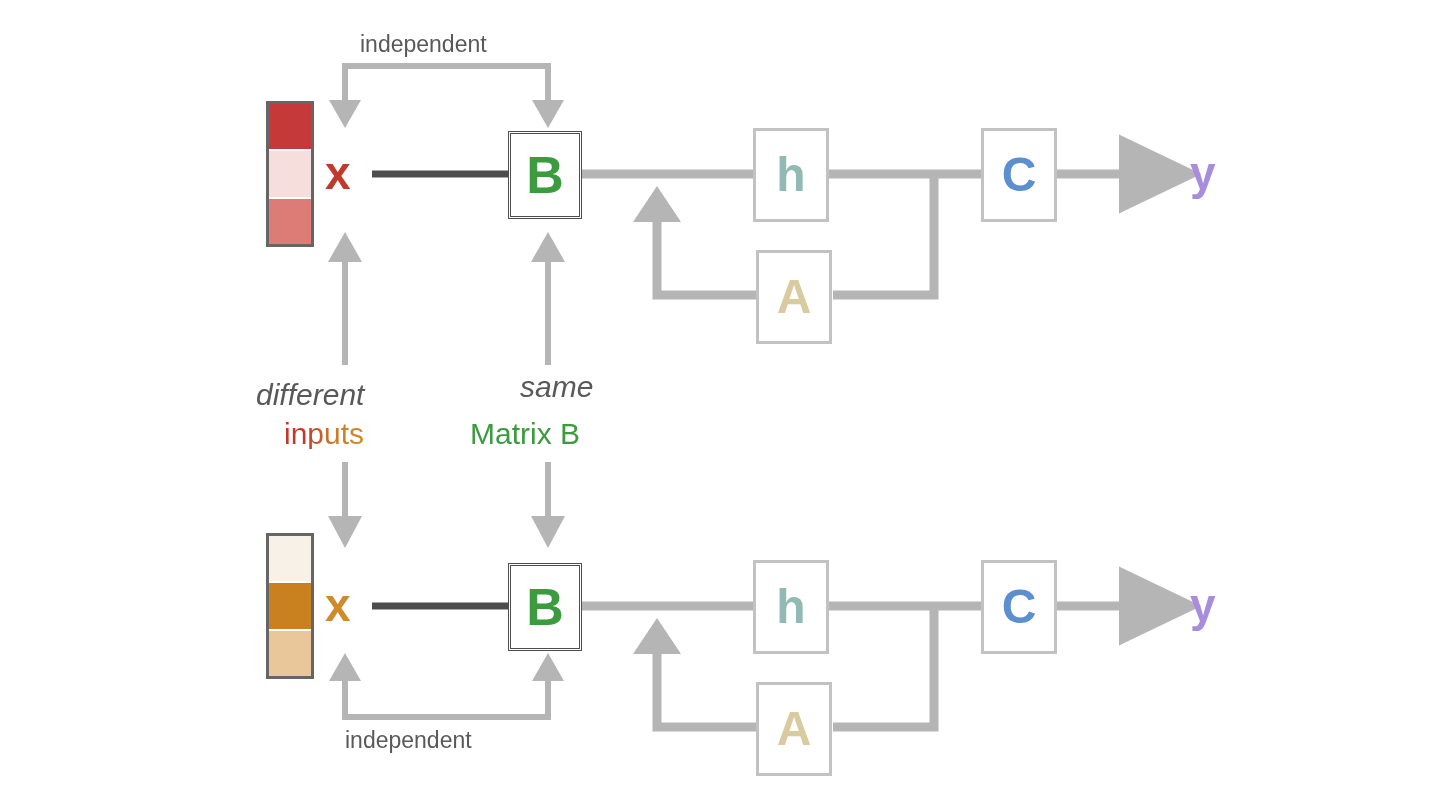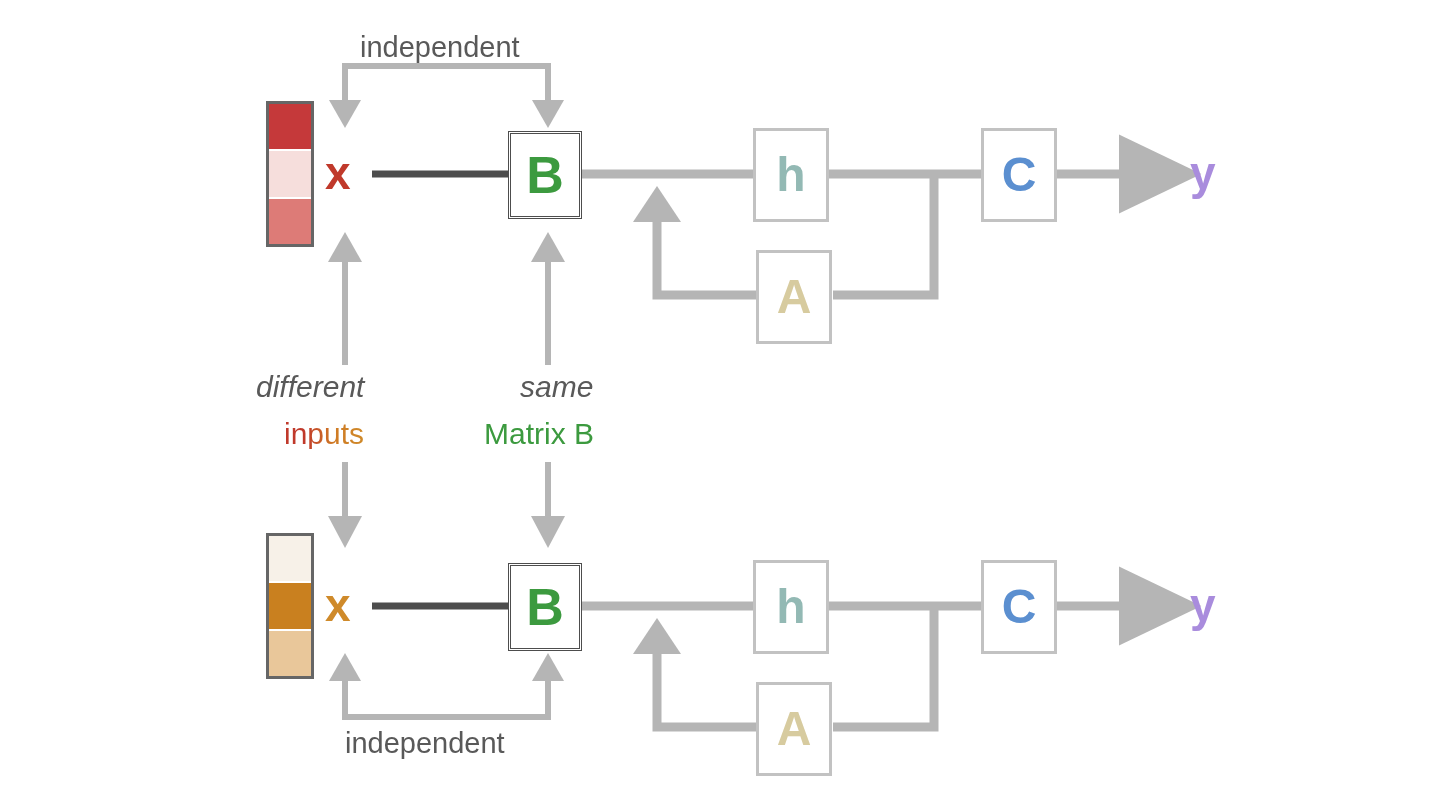--- a/index.html
+++ b/index.html
@@ -29,21 +29,21 @@
   
   .txt {
     position: absolute;
     white-space: nowrap;
     line-height: 1;
     user-select: none;
   }
 
   
   .annot-label {
-    font-size: 29px;
+    font-size: 23px;
     color: #595959;
     font-weight: 400;
   }
   .annot-italic {
     font-size: 30px;
     color: #595959;
     font-style: italic;
     font-weight: 400;
   }
   .annot-green {
@@ -187,25 +187,25 @@
   </div>
 
   <div class="block block-plain" style="left:981px; top:128px; width:76px; height:94px;">
     <span class="block-letter letter-C">C</span>
   </div>
 
   <div class="txt sig sig-y" style="left:1190px; top:150px;">y</div>
 
   <div class="txt annot-label" style="left:360px; top:33px;">independent</div>
 
-  <div class="txt annot-italic" style="left:256px; top:372px;">different</div>
+  <div class="txt annot-italic" style="left:256px; top:380px;">different</div>
   <div class="txt annot-grad" style="left:284px; top:419px;">inputs</div>
 
   <div class="txt annot-italic" style="left:520px; top:372px;">same</div>
-  <div class="txt annot-green" style="left:484px; top:419px;">Matrix B</div>
+  <div class="txt annot-green" style="left:470px; top:419px;">Matrix B</div>
 
   <div class="stack" style="left:266px; top:533px; width:48px; height:146px;">
     <div class="swatch" style="background:#f7f1e8;"></div>
     <div class="swatch mid" style="background:#c9801f;"></div>
     <div class="swatch" style="background:#e9c79a;"></div>
   </div>
 
   <div class="txt sig sig-x-orange" style="left:325px; top:582px;">x</div>
 
   <div class="block block-b" style="left:508px; top:563px; width:74px; height:88px;">

